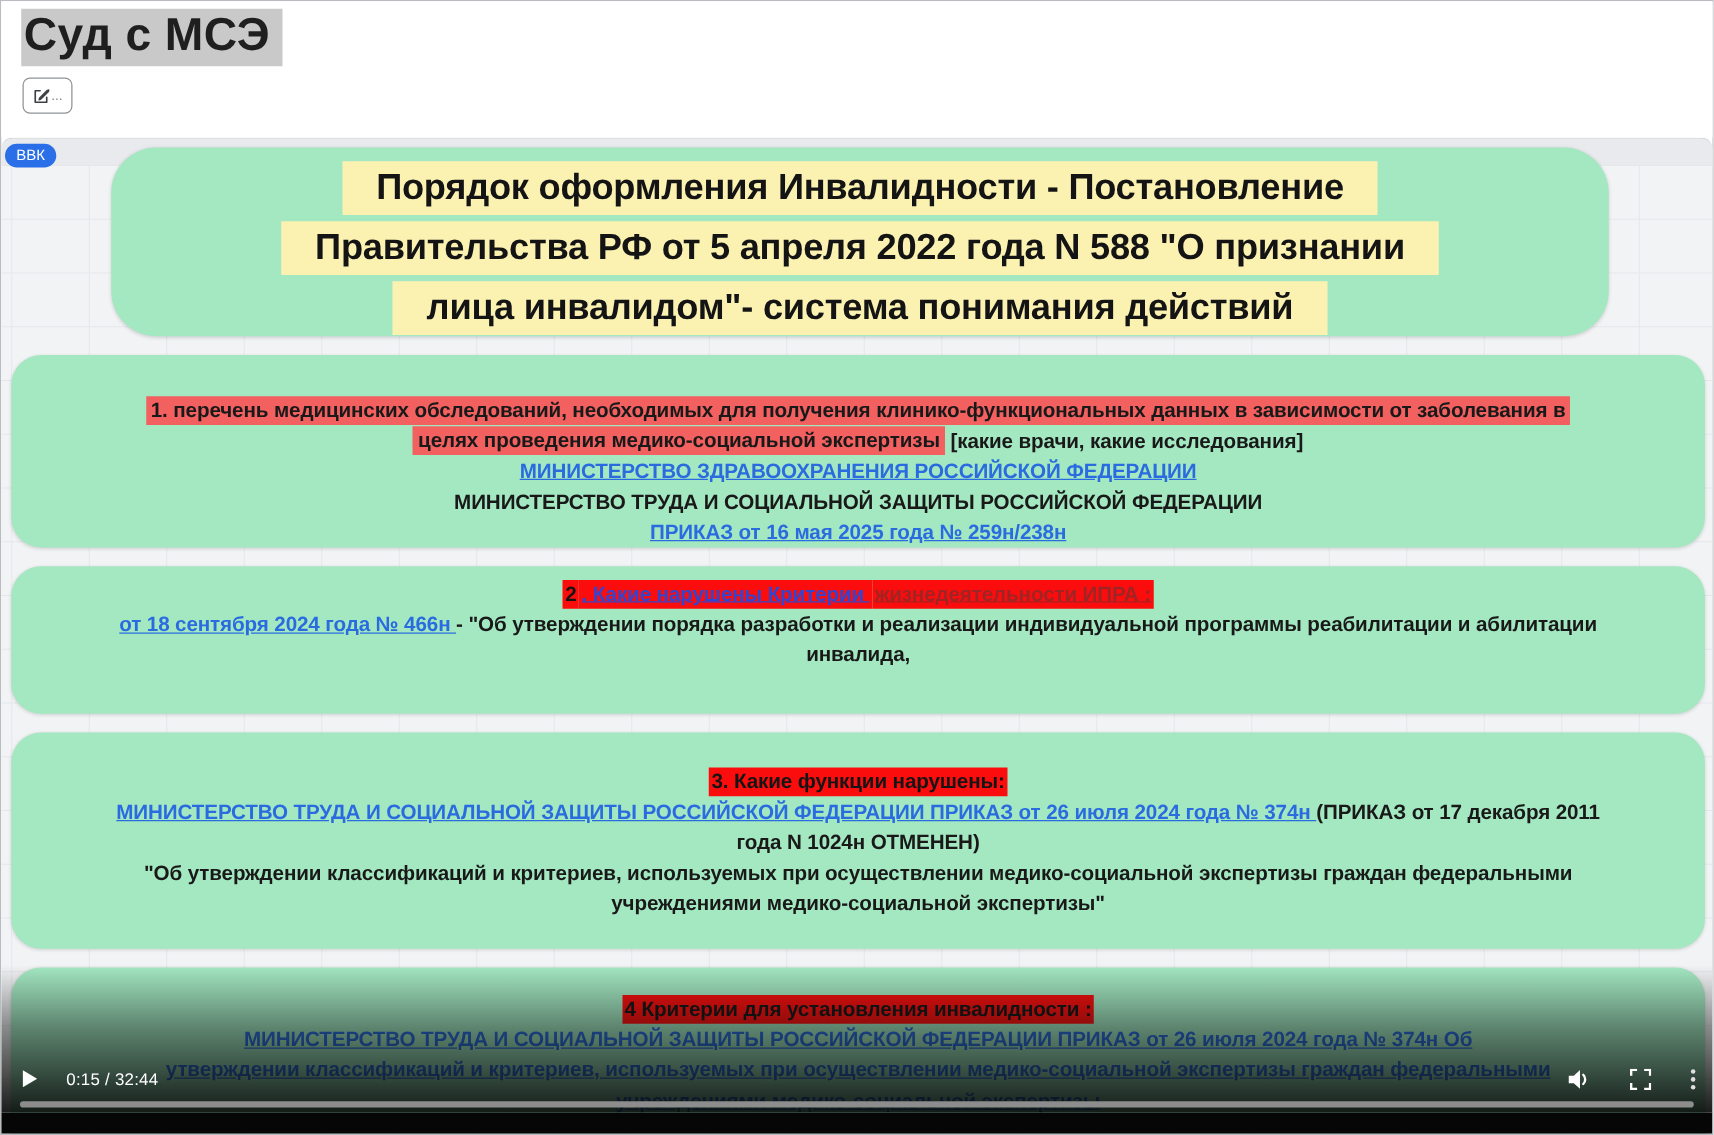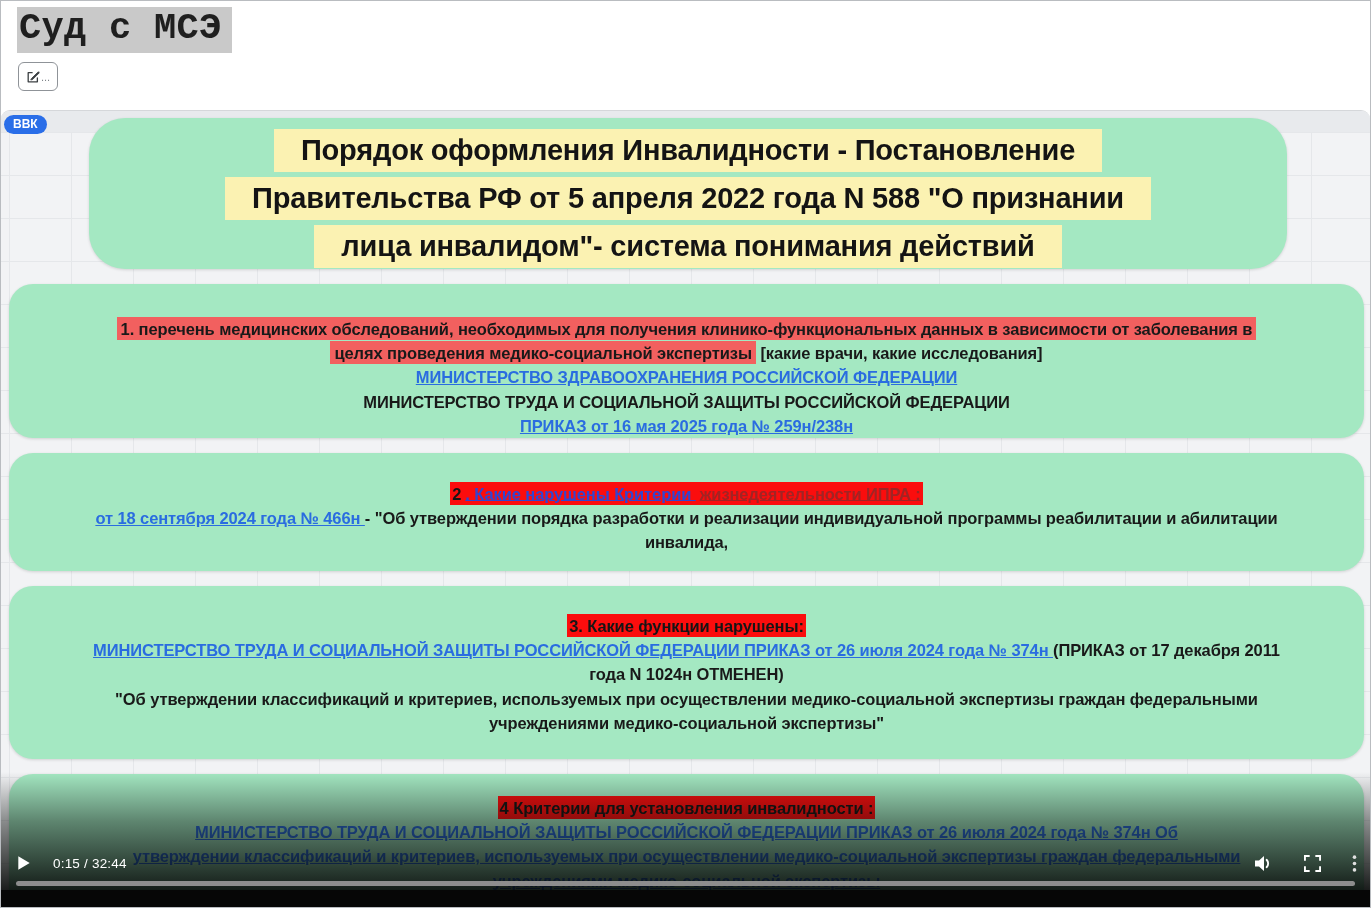--- a/index.html
+++ b/index.html
@@ -11,21 +11,20 @@
   .page{
     width:1369px;height:906px;border:1px solid #b9bcc0;
     position:relative;background:#fff;
   }
   
   .hdr{height:109px;position:relative;background:#fff;}
   .page-title{
     display:inline-block;margin:6px 16px 0 16px;padding:0 10px 4px 2px;
     font-size:37px;font-weight:600;color:#1f1f1f;letter-spacing:.3px;
     background:var(--title-highlight-gray,#c9c9c9);
-    font-family:Liberation Mono, monospace;
   }
   .edit-btn{
     display:flex;align-items:center;justify-content:center;gap:1px;
     margin:9px 0 0 17px;width:40px;height:29px;
     background:#fff;border:1px solid #8f9398;border-radius:6px;
     cursor:pointer;color:#5f6368;font-size:11px;padding:0;
   }
   .edit-btn .dots{font-size:11px;color:#80868b;line-height:10px;}
   
   .video{
@@ -35,41 +34,41 @@
     background-image:
       linear-gradient(#e5e7ea 1px, transparent 1px),
       linear-gradient(90deg,#e5e7ea 1px, transparent 1px);
     background-size:62px 43px;
     background-position:8px 21px;
   }
   .video-topstrip{position:absolute;top:0;left:0;right:0;height:21px;background:#e8eaed;}
   .badge{
     position:absolute;top:4px;left:3px;z-index:3;
     background:var(--badge-blue,#2a6ee8);color:#fff;
-    font-weight:bold;font-size:12px;line-height:12px;
+    font-weight:normal;font-size:12px;line-height:12px;
     padding:3px 9px 4px;border-radius:10px;cursor:pointer;
   }
   
   .slide-title-box{
     position:absolute;left:88px;top:7px;width:1198px;height:151px;
     background:var(--box-green,#a4e8c2);border-radius:36px;
     box-sizing:border-box;padding-top:8px;text-align:center;
     box-shadow:0 1px 3px rgba(0,0,0,.14);
   }
   .slide-title-line{font-size:29px;font-weight:bold;line-height:48px;color:#141414;white-space:nowrap;letter-spacing:-.2px;}
   .hl-yellow{background:var(--highlight-yellow,#fbf2b2);padding:5px 27px 6px;}
   
   .content-box{
     position:absolute;left:8px;width:1355px;box-sizing:border-box;
     background:var(--box-green,#a4e8c2);border-radius:24px;
     text-align:center;font-size:16.5px;font-weight:bold;line-height:24.5px;
     color:#191919;box-shadow:0 1px 3px rgba(0,0,0,.14);letter-spacing:-.1px;
   }
   .box-1{top:173px;height:154px;padding-top:32px;}
-  .box-2{top:342px;height:118px;padding-top:28px;}
+  .box-2{top:342px;height:118px;padding-top:10px;}
   .box-3{top:475px;height:173px;padding-top:27px;}
   .box-4{top:663px;height:240px;padding-top:21px;}
   .box-line{white-space:nowrap;}
   .seg-red{background:var(--highlight-red-soft,#f2605f);padding:2.5px 4px;}
   .seg-plain{color:#191919;}
   .seg-link{color:var(--link-blue,#2a6ce0);text-decoration:underline;}
   .seg-redbg{background:var(--highlight-red-bright,#fb0d0d);padding:2.5px 2px;color:#151515;}
   .seg-redbg-link{color:var(--link-on-red,#3345cf);text-decoration:underline;}
   .seg-redbg-darklink{color:var(--link-dark-red,#a12424);text-decoration:underline;}
   

